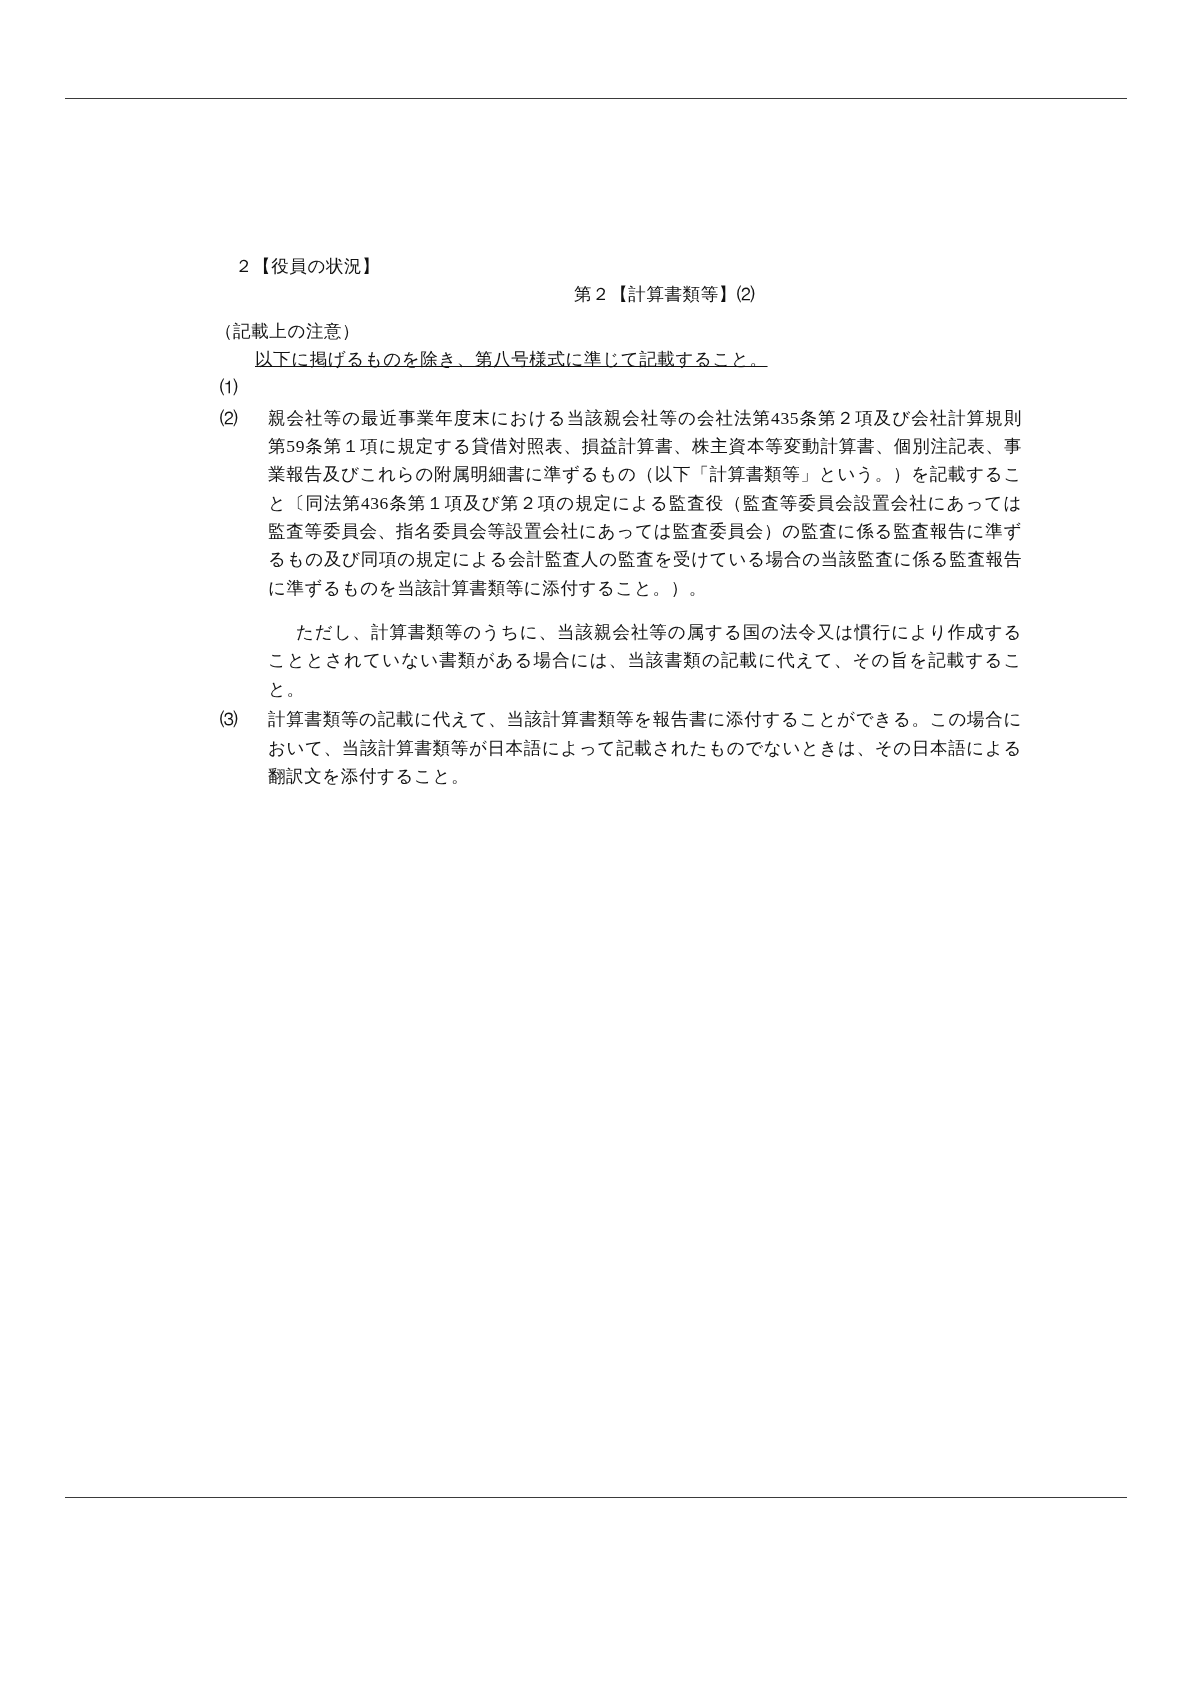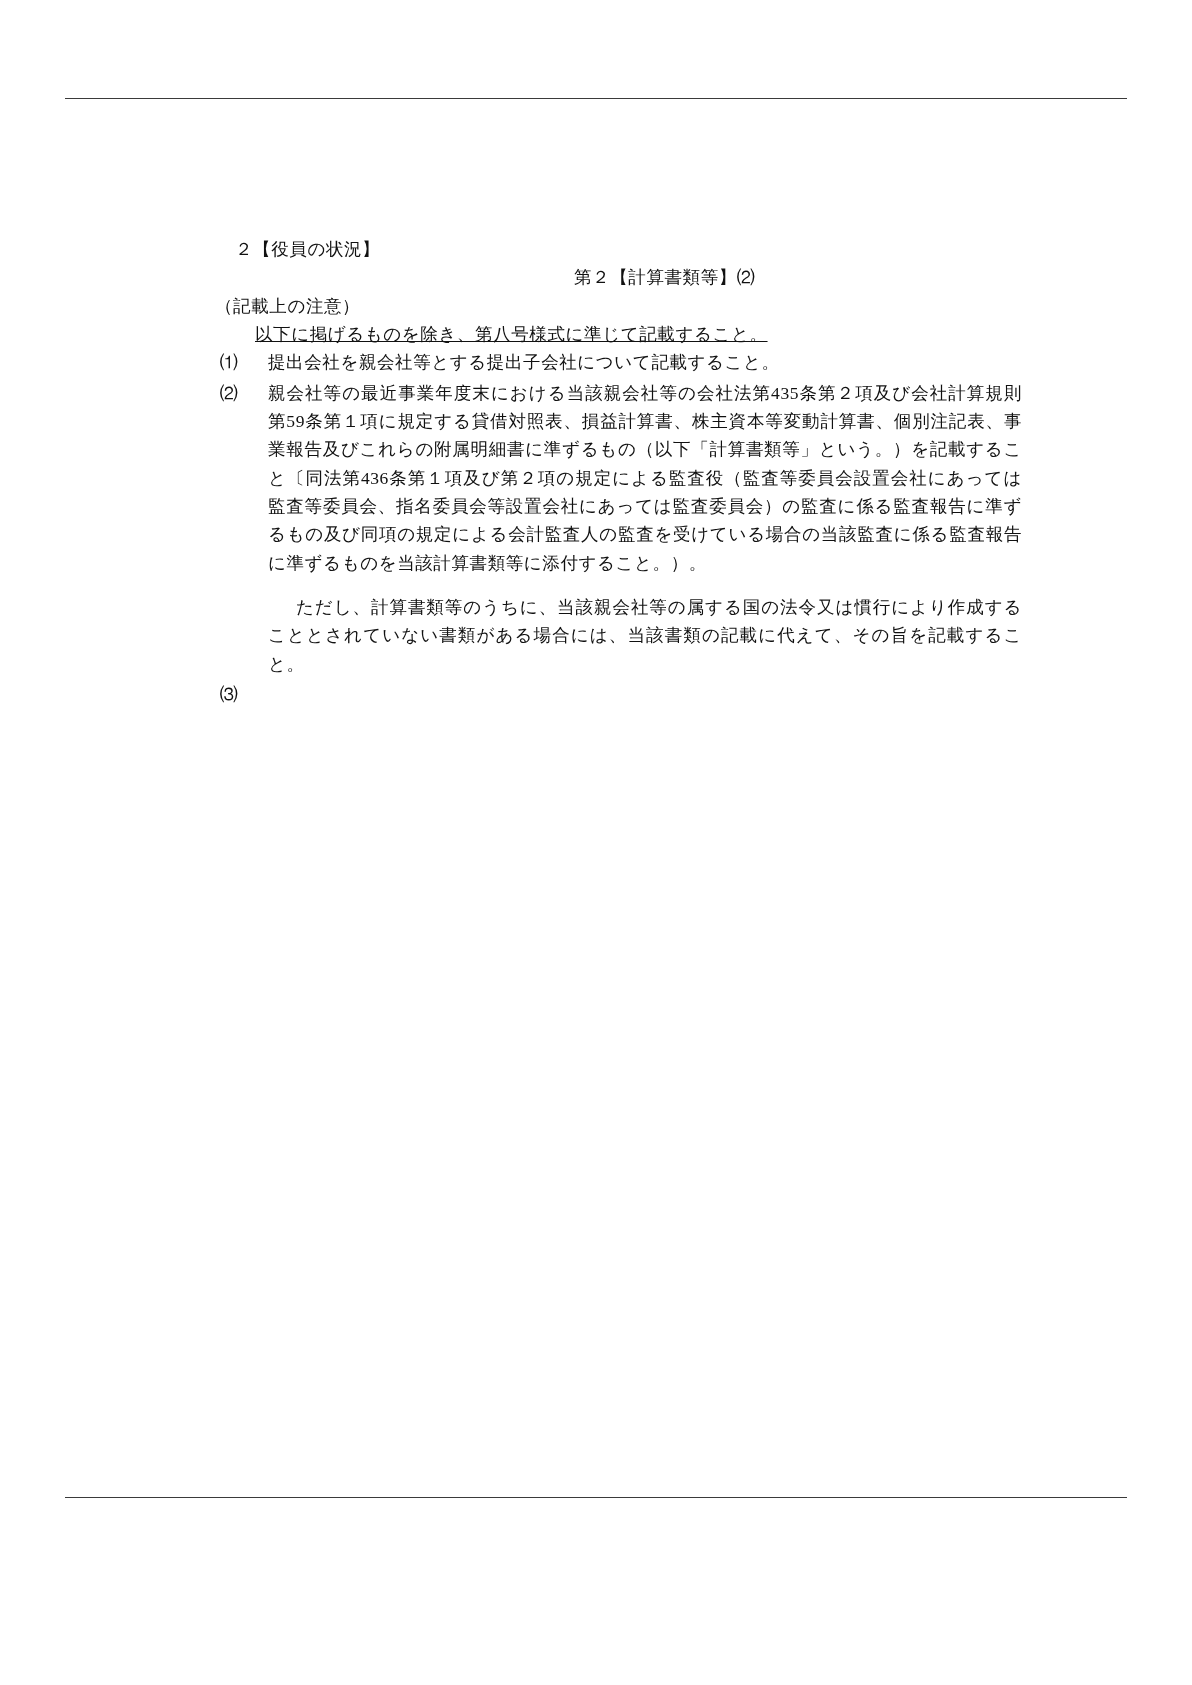--- a/index.html
+++ b/index.html
@@ -28,35 +28,35 @@
     width: 1062px;
     height: 0;
     border-top: 1px solid #3a3a3a;
   }
   .rule-top { top: 98px; }
   .rule-bottom { top: 1497px; }
 
   .content {
     position: absolute;
     left: 65px;
-    top: 235px;
+    top: 252px;
     width: 1062px;
   }
 
   .line {
     font-size: 17.5px;
     line-height: 1.62;
     letter-spacing: 0.6px;
     white-space: pre-wrap;
     color: #111111;
   }
 
   .indent-heading-1 { padding-left: 170px; }
   .indent-heading-2 { padding-left: 137px; text-align: center; }
-  .indent-note      { padding-left: 150px; }
+  .indent-note      { padding-left: 150px; margin-top: 8px; }
 
   .para {
     display: flex;
     font-size: 17.5px;
     line-height: 1.62;
     letter-spacing: 0.6px;
     color: #111111;
   }
   .para-lead {
     padding-left: 190px;
@@ -96,35 +96,35 @@
     <div class="line indent-heading-1">２【役員の状況】</div>
 
     <div class="line indent-heading-2">第２【計算書類等】⑵</div>
 
     <div class="line indent-note">（記載上の注意）</div>
 
     <div class="line para-lead">以下に掲げるものを除き、第八号様式に準じて記載すること。</div>
 
     <div class="para">
       <span class="marker">⑴</span>
-      <span class="ptext">提出会社を親会社等とする提出子会社について記載すること。</span>
     </div>
 
     <div class="spacer-sm"></div>
 
     <div class="para">
       <span class="marker">⑵</span>
       <span class="ptext">親会社等の最近事業年度末における当該親会社等の会社法第435条第２項及び会社計算規則第59条第１項に規定する貸借対照表、損益計算書、株主資本等変動計算書、個別注記表、事業報告及びこれらの附属明細書に準ずるもの（以下「計算書類等」という。）を記載すること〔同法第436条第１項及び第２項の規定による監査役（監査等委員会設置会社にあっては監査等委員会、指名委員会等設置会社にあっては監査委員会）の監査に係る監査報告に準ずるもの及び同項の規定による会計監査人の監査を受けている場合の当該監査に係る監査報告に準ずるものを当該計算書類等に添付すること。）。</span>
     </div>
 
     <div class="para">
       <span class="marker"></span>
       <span class="ptext sub-para">ただし、計算書類等のうちに、当該親会社等の属する国の法令又は慣行により作成することとされていない書類がある場合には、当該書類の記載に代えて、その旨を記載すること。</span>
     </div>
 
     <div class="spacer-sm"></div>
 
     <div class="para">
       <span class="marker">⑶</span>
+      <span class="ptext">計算書類等の記載に代えて、当該計算書類等を報告書に添付することができる。この場合において、当該計算書類等が日本語によって記載されたものでないときは、その日本語による翻訳文を添付すること。</span>
     </div>
 
   </div>
 </div>
 
 </body></html>

